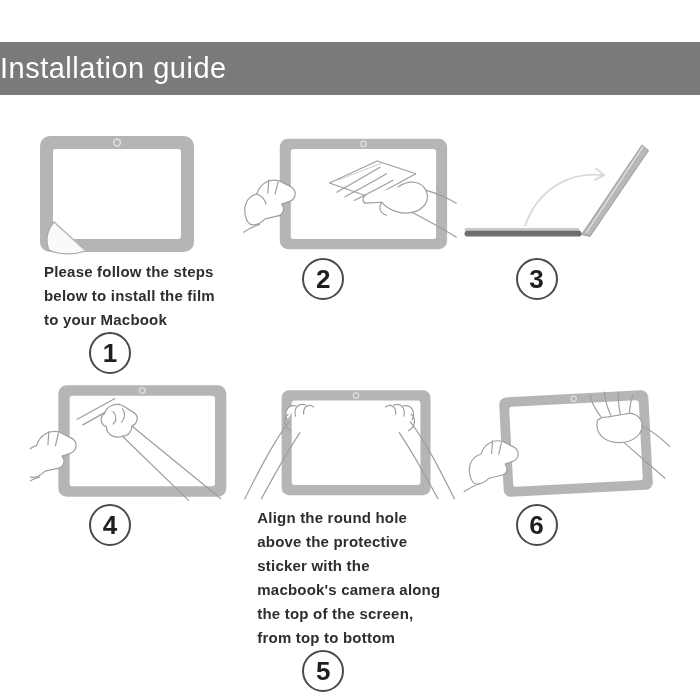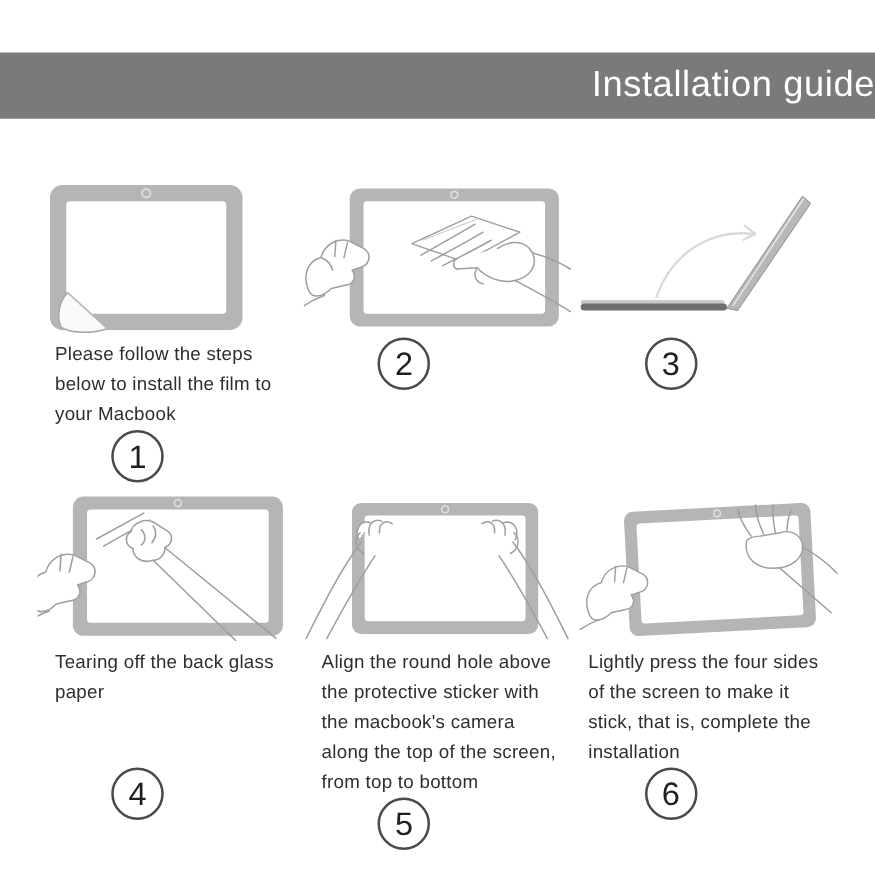--- a/index.html
+++ b/index.html
@@ -2,27 +2,27 @@
 <html><head>
 <meta charset="utf-8">
 <style>
   html,body{margin:0;padding:0;}
   body{
     width:700px;height:700px;background:#ffffff;position:relative;overflow:hidden;
     font-family:"Liberation Sans","DejaVu Sans",sans-serif;color:#2e2e2e;
   }
   .header{
     position:absolute;top:42px;left:0;width:700px;height:53px;
-    background:#7a7a7a;display:flex;align-items:center;justify-content:flex-end;
+    background:#7a7a7a;display:flex;align-items:center;justify-content:flex-start;
   }
   .header .title{
     color:#ffffff;font-size:29px;letter-spacing:0.5px;font-weight:400;
   }
   .grid{
-    position:absolute;top:142px;left:30px;width:640px;
+    position:absolute;top:130px;left:30px;width:640px;font-weight:bold;
   }
   .row{display:flex;}
   .row1{height:246px;}
   .row2{height:272px;}
   .cell{width:213.3px;display:flex;flex-direction:column;}
   .illus{
     height:128px;display:flex;align-items:flex-start;justify-content:flex-start;
   }
   .caption{
     flex:1;font-size:15px;line-height:24px;color:#2e2e2e;
@@ -142,21 +142,20 @@
           </g>
           <g>
             <path class="sk" d="M202,126 L104,46"></path>
             <path class="sk" d="M168,128 L98,60"></path>
             <path class="skf" d="M98,60 C89,63 81,58 81,50 C75,48 73,40 79,36 C81,28 91,24 99,28 L110,35 C116,39 114,47 108,49 C108,55 104,60 98,60 Z"></path>
             <path class="sk" d="M88,34 C92,38 92,44 88,47"></path>
             <path class="sk" d="M98,31 C101,35 101,41 97,45"></path>
           </g>
         </svg>
       </div>
-      <div class="caption">Tearing off the back glass paper</div>
       <div class="numwrap">
           <div class="numcircle">4</div>
         </div>
     </div>
 
     <div class="cell">
       <div class="illus">
         <svg width="232" height="128" viewBox="0 0 232 128">
           <rect x="42" y="10" width="162" height="114" rx="8" fill="#b5b5b5"></rect>
           <rect x="53" y="21" width="140" height="92" rx="3" fill="#ffffff"></rect>
@@ -203,19 +202,18 @@
             <path class="sk" d="M162,38 C156,30 151,22 150,14"></path>
             <path class="sk" d="M173,36 C169,27 166,18 166,10"></path>
             <path class="sk" d="M184,36 C182,27 181,18 182,10"></path>
             <path class="sk" d="M194,38 C194,29 195,21 198,14"></path>
             <path class="skf" d="M158,42 C155,56 165,67 182,67 C199,67 210,57 208,45 C206,36 197,32 188,35 L170,38 C164,38 160,40 158,42 Z"></path>
             <path class="sk" d="M208,48 C220,54 230,62 240,72"></path>
             <path class="sk" d="M188,67 C202,79 218,93 234,107"></path>
           </g>
         </svg>
       </div>
-      <div class="caption">Lightly press the four sides of the screen to make it stick, that is, complete the installation</div>
       <div class="numwrap">
           <div class="numcircle">6</div>
         </div>
     </div>
   </div>
 </div>
 
 </body></html>

